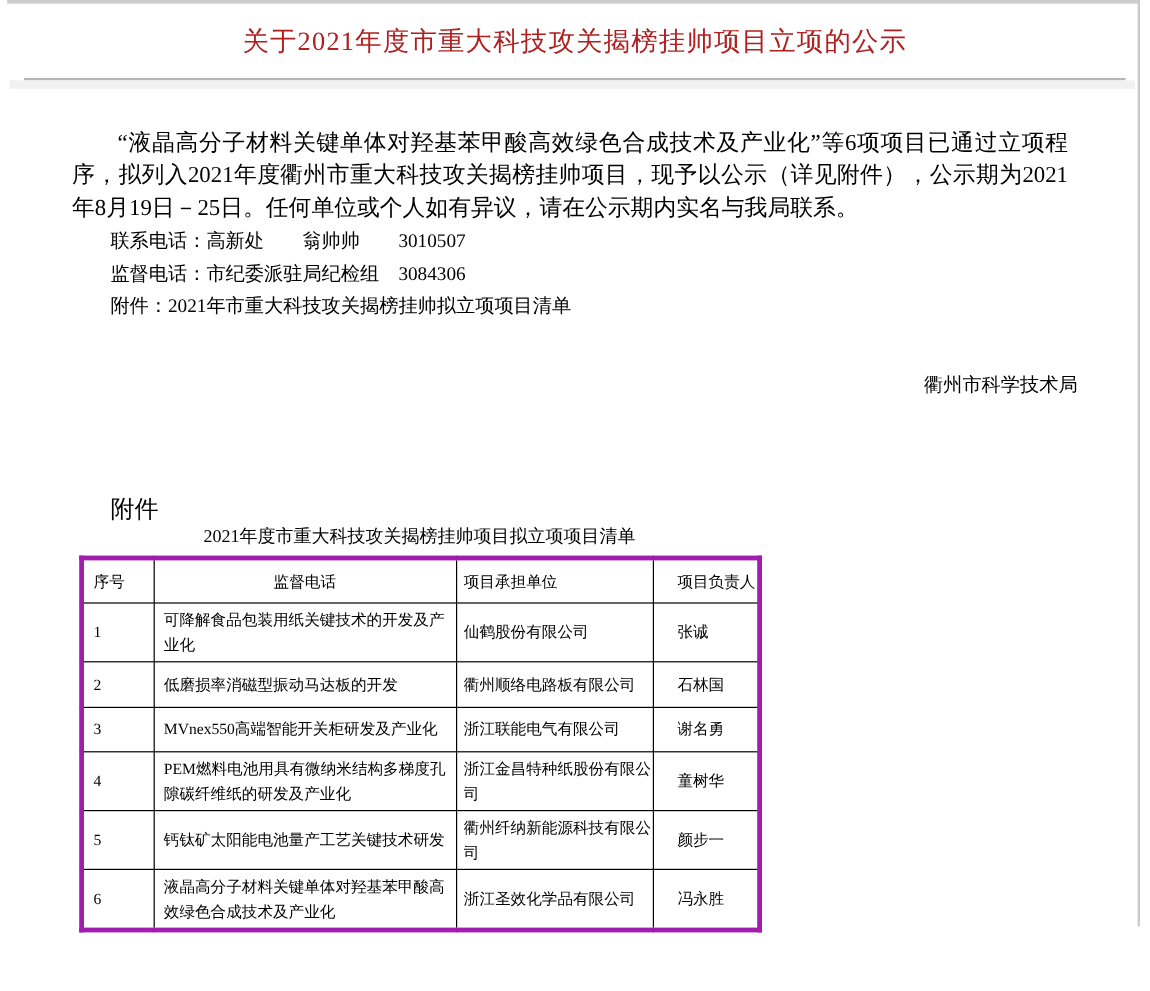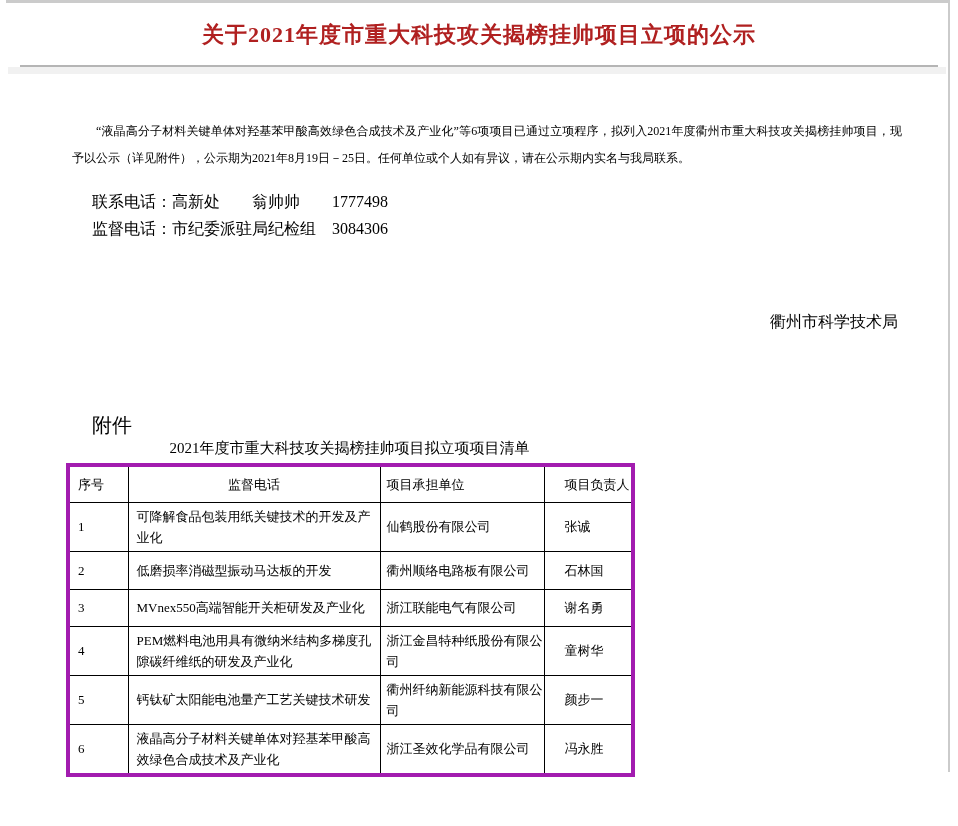--- a/index.html
+++ b/index.html
@@ -17,30 +17,30 @@
     position: absolute; top: 0; left: 6px; right: 8px; height: 3px;
     background: #cbcbcb;
   }
   .frame-right {
     position: absolute; top: 0; right: 8px; width: 2px; height: 772px;
     background: #cbcbcb;
   }
   .page-title {
     position: absolute; top: 20px; left: 0; width: 100%;
     margin: 0; text-align: center;
-    font-size: 22px; font-weight: bold; color: #b02020;
+    font-size: 22px; font-weight: normal; color: #b02020;
     letter-spacing: 1px;
   }
   .title-divider { position: absolute; top: 65px; left: 0; width: 100%; }
   .title-divider .line { margin: 0 20px; height: 2px; background: #b5b5b5; }
   .title-divider .band { margin: 0 12px 0 8px; height: 7px; background: #f1f1f1; }
 
   .body-paragraph {
     position: absolute; top: 106px; left: 60px; width: 830px;
-    margin: 12px; font-size: 12px; line-height: 27px;
+    margin: 0; font-size: 19px; line-height: 27px;
     text-align: justify; text-indent: 2em;
   }
   .contact-block {
     position: absolute; top: 188px; left: 60px; width: 830px;
     font-size: 16px; line-height: 27px;
   }
   .contact-line { padding-left: 32px; white-space: pre-wrap; }
 
   .signature-block {
     position: absolute; top: 307px; right: 60px;
@@ -98,22 +98,23 @@
   <h1 class="page-title">关于2021年度市重大科技攻关揭榜挂帅项目立项的公示</h1>
 
   <div class="title-divider">
     <div class="line"></div>
     <div class="band"></div>
   </div>
 
   <p class="body-paragraph">“液晶高分子材料关键单体对羟基苯甲酸高效绿色合成技术及产业化”等6项项目已通过立项程序，拟列入2021年度衢州市重大科技攻关揭榜挂帅项目，现予以公示（详见附件），公示期为2021年8月19日－25日。任何单位或个人如有异议，请在公示期内实名与我局联系。</p>
 
   <div class="contact-block">
-    <div class="contact-line">联系电话：高新处　　翁帅帅　　1777498</div>
+    <div class="contact-line">联系电话：高新处　　翁帅帅　　3010507</div>
     <div class="contact-line">监督电话：市纪委派驻局纪检组　3084306</div>
+    <div class="contact-line">附件：2021年市重大科技攻关揭榜挂帅拟立项项目清单</div>
   </div>
 
   <div class="signature-block">
     <div>衢州市科学技术局</div>
   </div>
 
   <div class="attachment-label">附件</div>
 
   <div class="table-title">2021年度市重大科技攻关揭榜挂帅项目拟立项项目清单</div>
 

